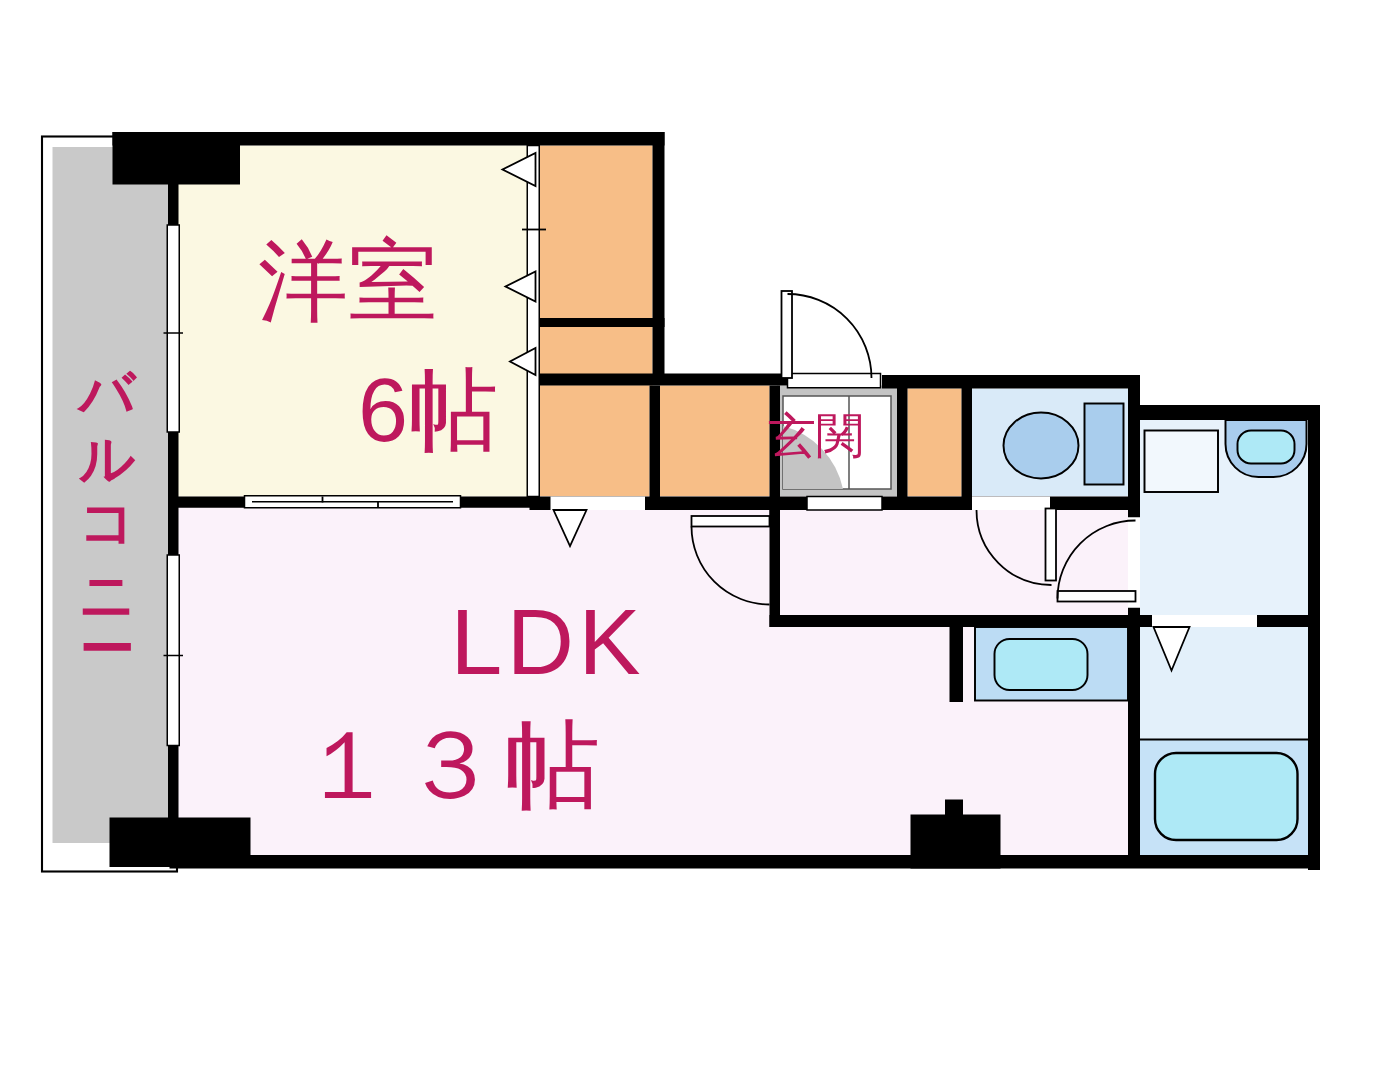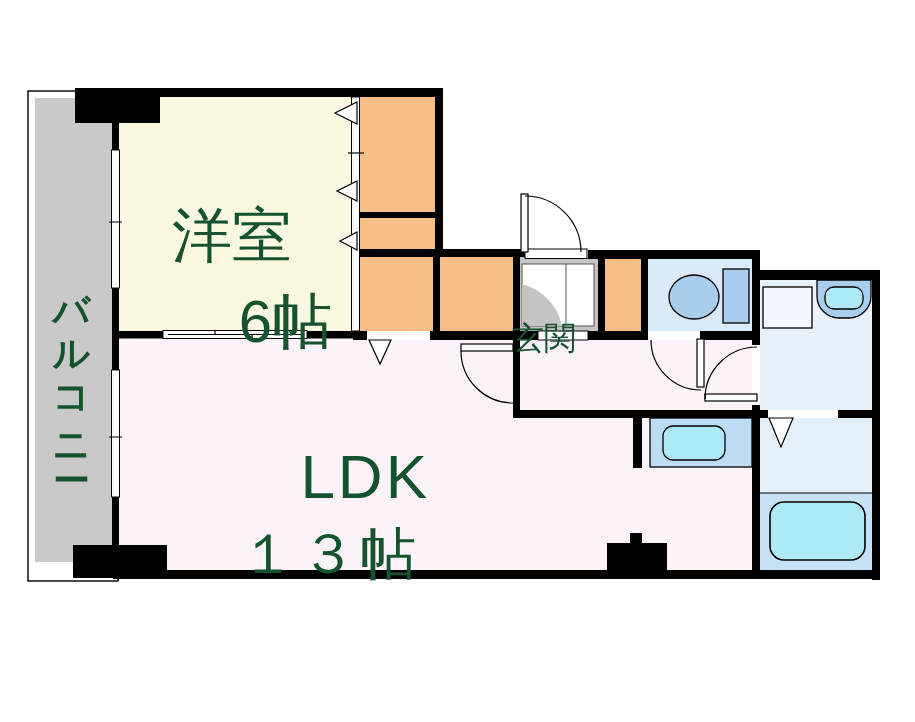--- a/index.html
+++ b/index.html
@@ -1,29 +1,29 @@
 <!DOCTYPE html>
 <html><head>
 <meta charset="utf-8">
 <style>
   html,body{margin:0;padding:0;background:#ffffff;}
   .stage{position:relative;width:915px;height:722px;background:#fff;overflow:hidden;
          font-family:"Liberation Sans","DejaVu Sans",sans-serif;}
   .stage svg{position:absolute;left:0;top:0;}
-  .lbl{position:absolute;color:#14532d;line-height:1;white-space:nowrap;margin-top:48px;}
+  .lbl{position:absolute;color:#be185d;line-height:1;white-space:nowrap;}
   .lbl-balcony{left:53px;top:220px;font-size:37px;font-weight:600;
                writing-mode:vertical-rl;letter-spacing:6px;}
   .lbl-yoshitsu{left:132px;top:158px;width:200px;text-align:center;
                 font-size:60px;font-weight:500;}
   .lbl-yoshitsu-size{left:132px;top:244px;width:200px;text-align:right;
                 font-size:60px;font-weight:500;}
   .lbl-ldk{left:230px;top:398px;width:200px;text-align:right;
            font-size:62px;font-weight:500;letter-spacing:3px;}
-  .lbl-ldk-size{left:200px;top:478px;width:260px;text-align:center;
-           font-size:56px;font-weight:500;letter-spacing:4px;}
+  .lbl-ldk-size{left:200px;top:478px;width:260px;
+           font-size:64px;font-weight:500;letter-spacing:4px;}
   .lbl-genkan{left:512px;top:274px;width:94px;text-align:left;
            font-size:32px;font-weight:500;}
 </style>
 </head>
 <body>
 
 <div class="stage">
 
 <svg width="915" height="722" viewBox="0 0 915 722">
 

